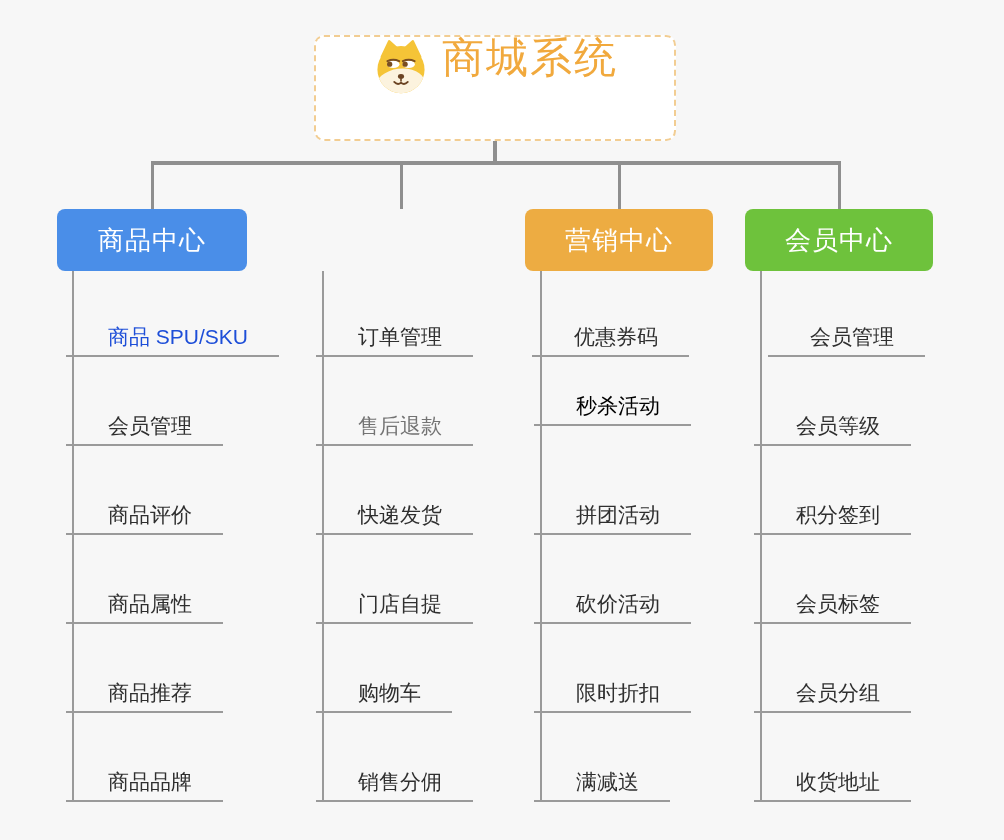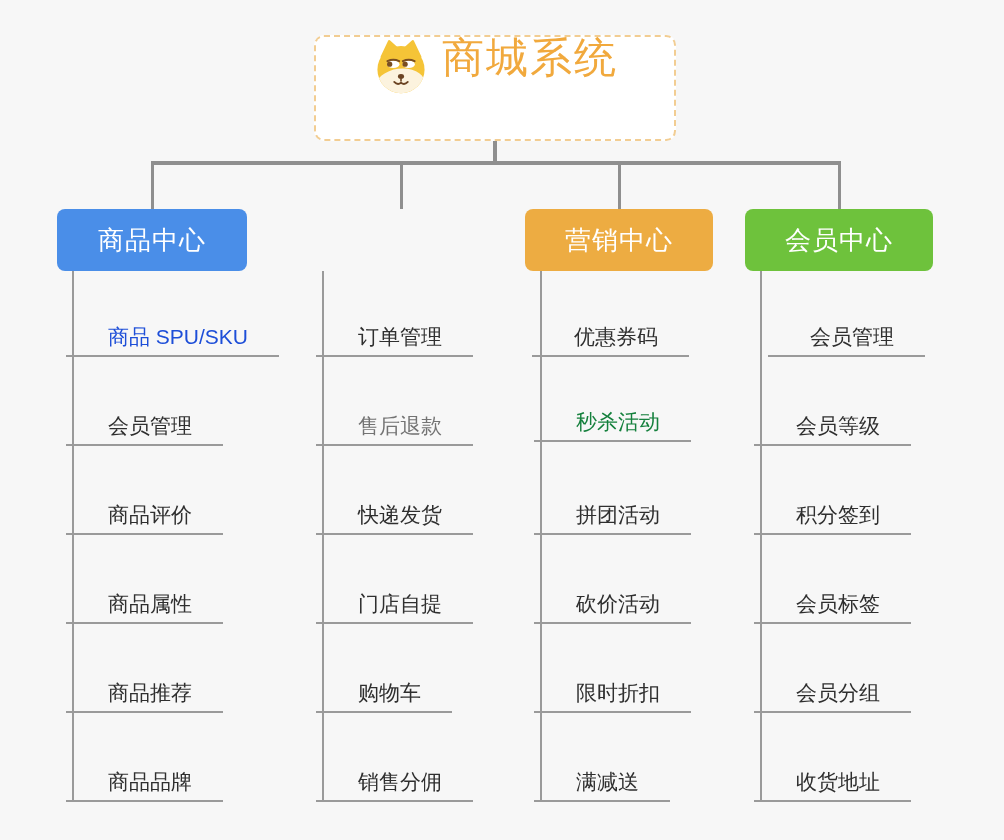--- a/index.html
+++ b/index.html
@@ -160,21 +160,21 @@
   </div>
 <div class="conn" style="left: 617.5px; top: 161px; width: 3px; height: 48px; background: rgb(143, 143, 143);"></div>
   <div class="branch-box" style="left: 525px; width: 188px; background: rgb(237, 172, 66);">
     <span>营销中心</span>
   </div>
 <div class="trunk" style="left: 540px; top: 271px; height: 531px; background: rgb(154, 154, 154);"></div>
   <div class="leaf" style="left: 532px; top: 319px; border-bottom-color: rgb(154, 154, 154); color: rgb(47, 47, 47);">
     <span>优惠券码</span>
   </div>
 
-  <div class="leaf" style="left: 534px; top: 404px; border-bottom-color: rgb(154, 154, 154); color: #15803d; text-align: right;">
+  <div class="leaf" style="left: 534px; top: 388px; border-bottom-color: rgb(154, 154, 154); color: #000000; text-align: right;">
     <span>秒杀活动</span>
   </div>
 
   <div class="leaf" style="left: 534px; top: 497px; border-bottom-color: rgb(154, 154, 154); color: rgb(47, 47, 47);">
     <span>拼团活动</span>
   </div>
 
   <div class="leaf" style="left: 534px; top: 586px; border-bottom-color: rgb(154, 154, 154); color: rgb(47, 47, 47);">
     <span>砍价活动</span>
   </div>

